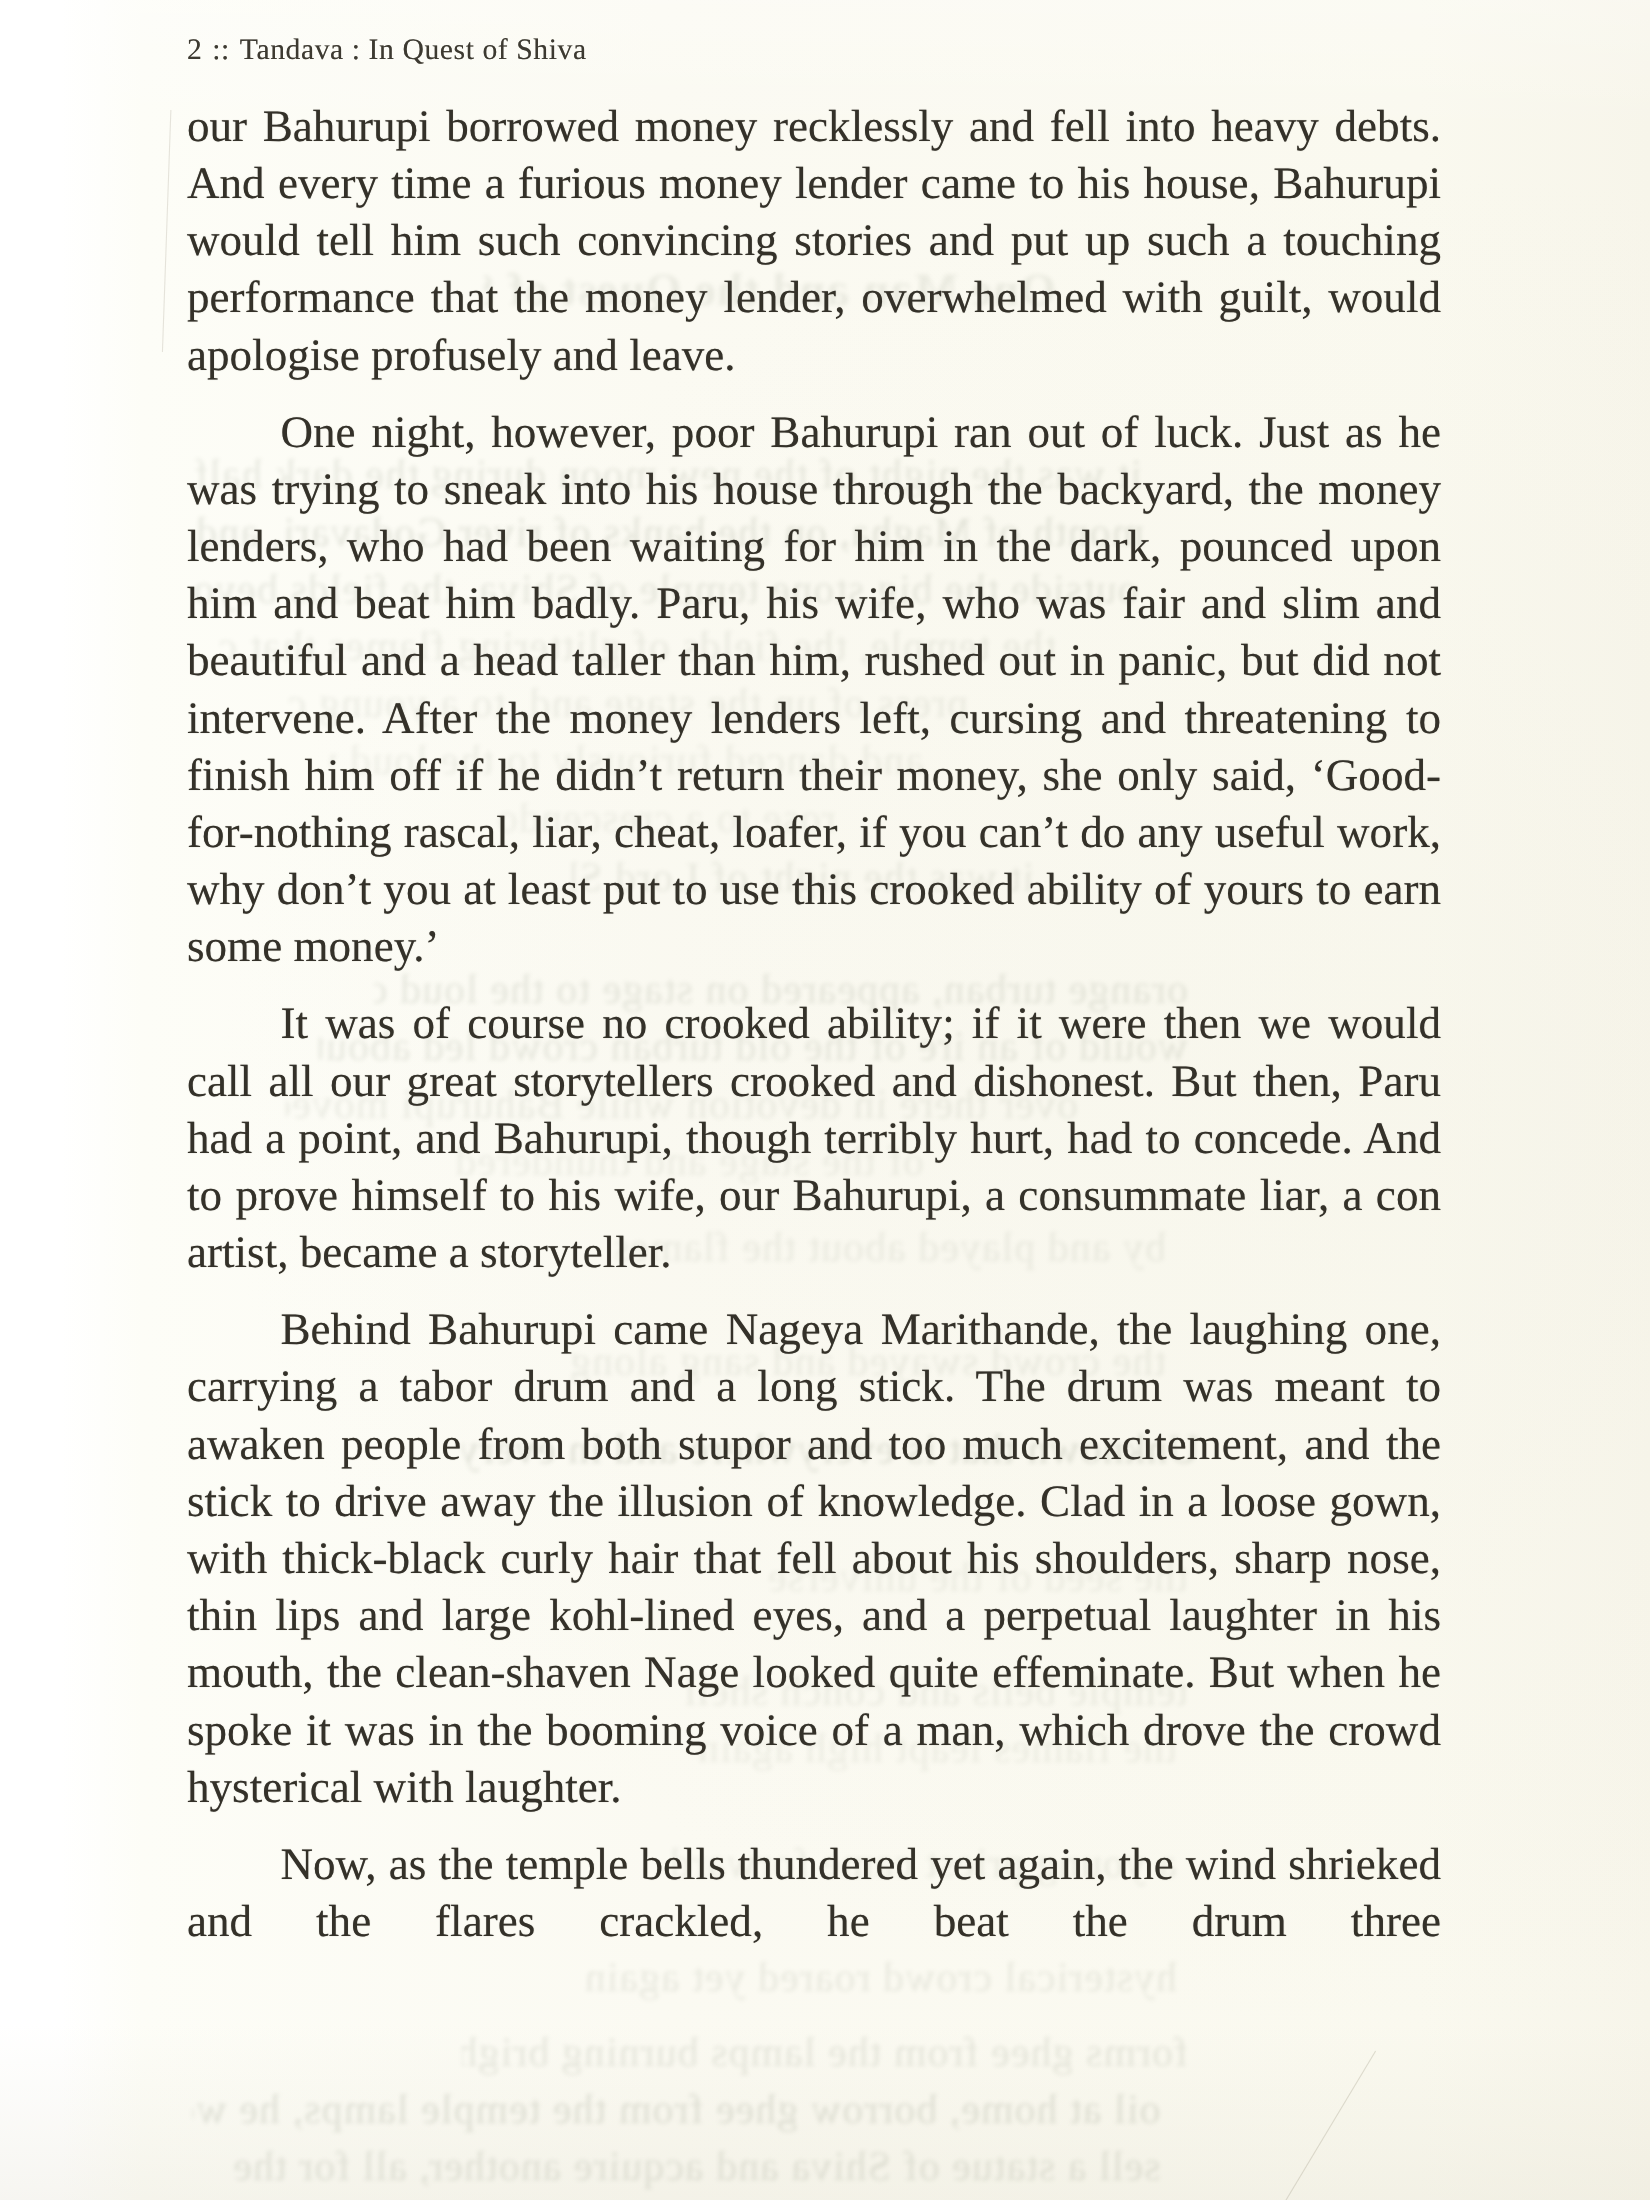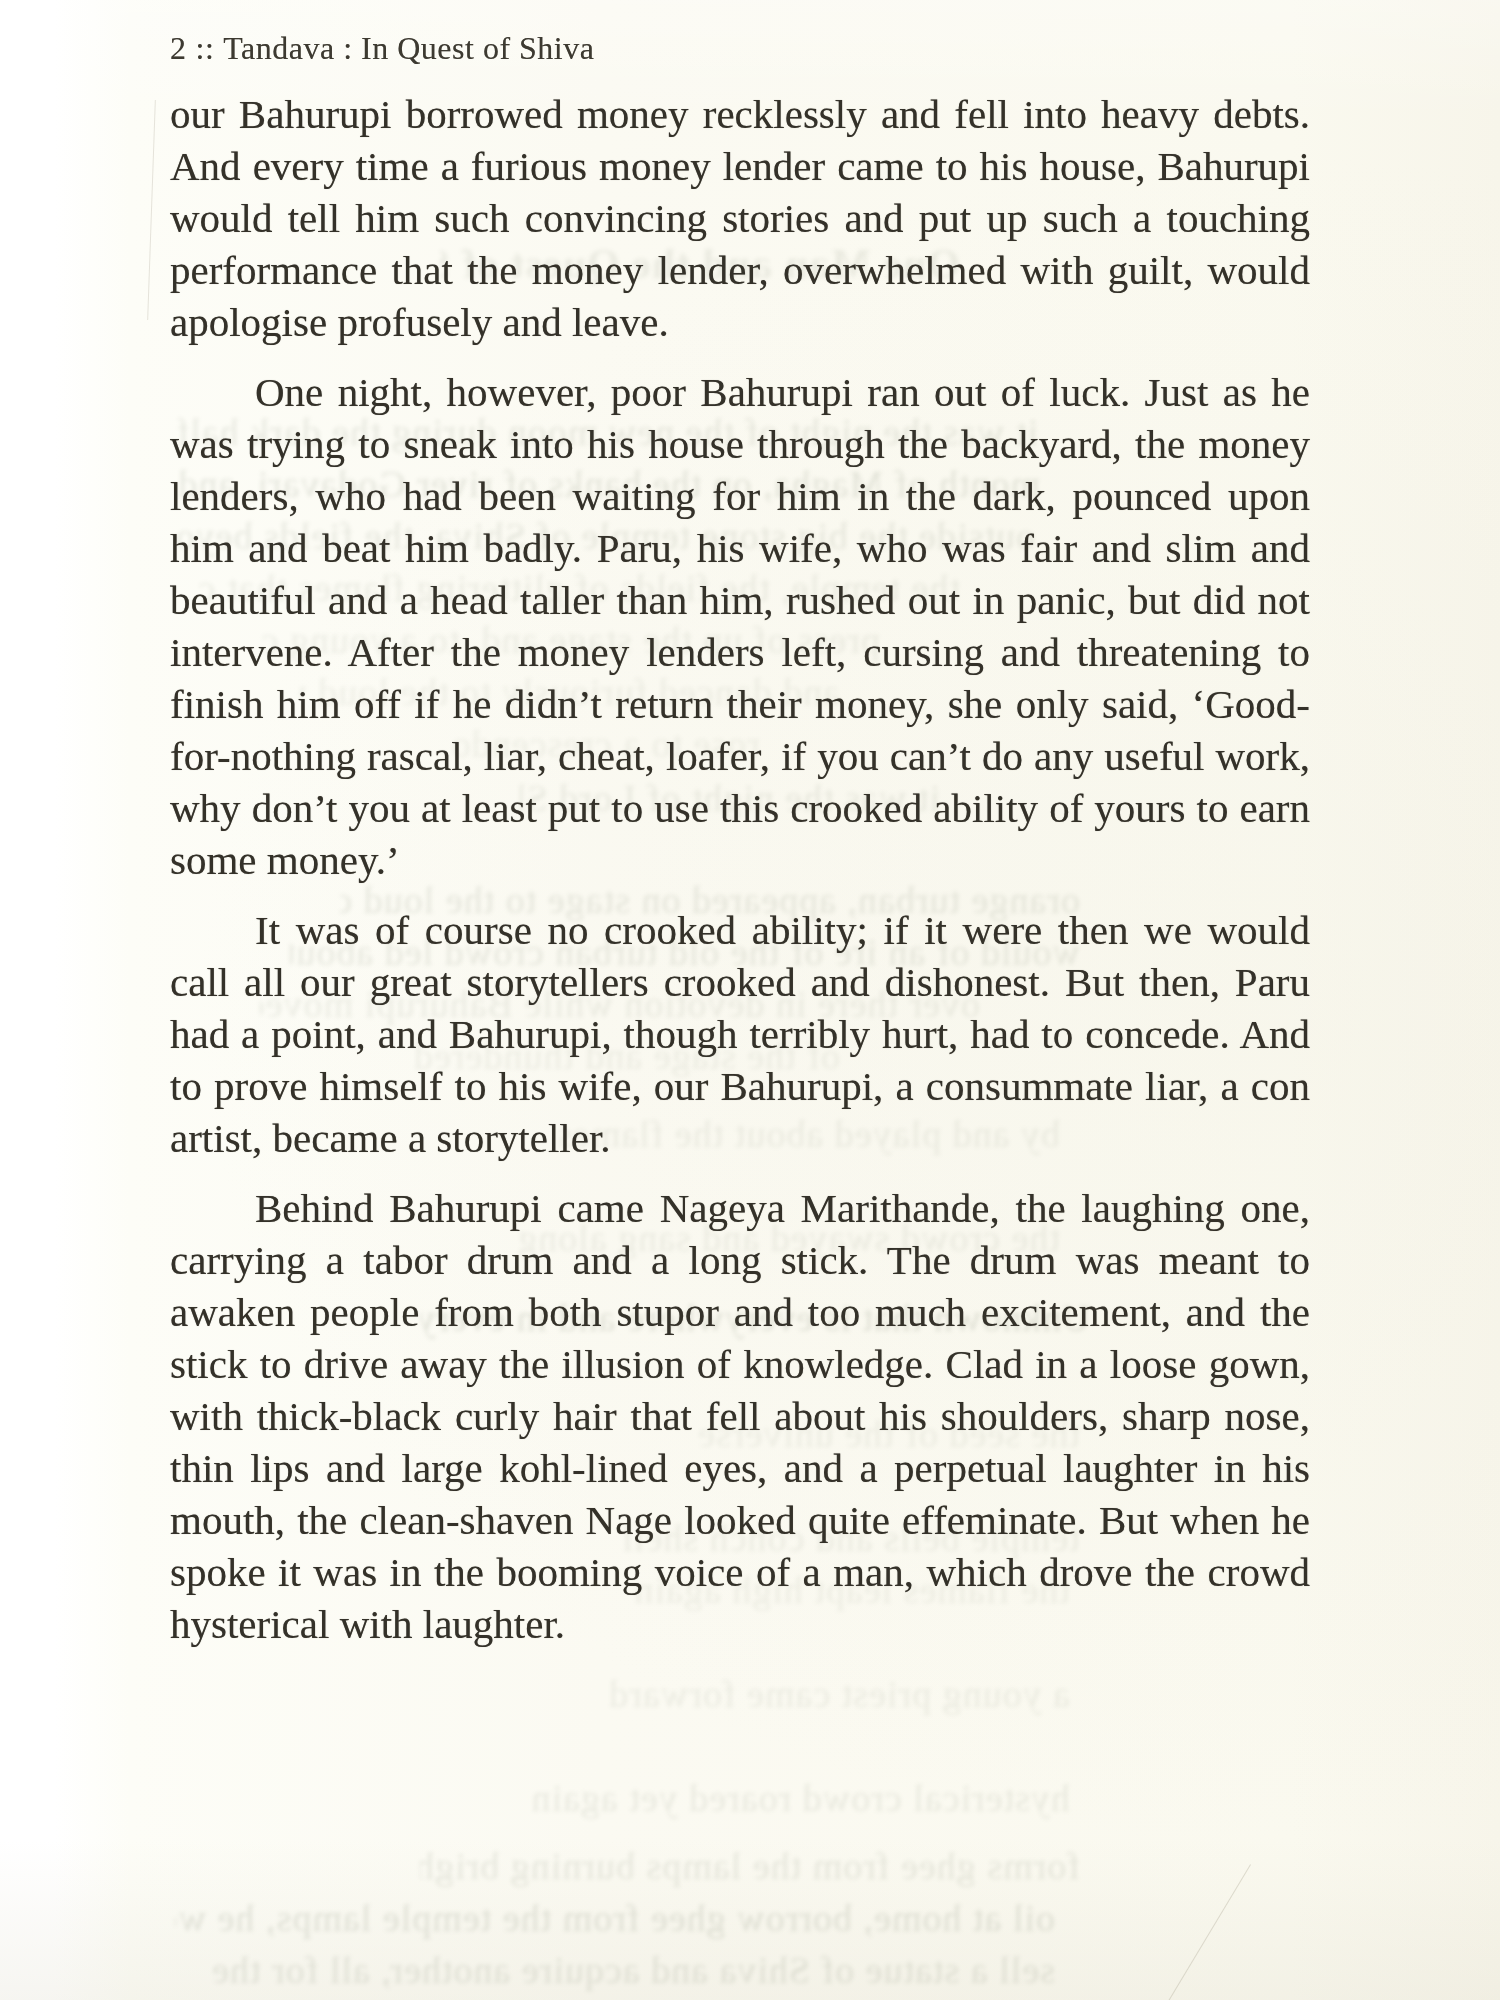--- a/index.html
+++ b/index.html
@@ -30,21 +30,21 @@
     filter:blur(2px);
     white-space:nowrap;
     overflow:hidden;
     letter-spacing:1px;
   }
   .ghost.mirrored{transform:scaleX(-1);}
   .ghost.gbold{font-weight:bold;}
   .page-header{
     position:absolute;z-index:2;
     left:170px;top:30px;
-    font-size:32px;
+    font-size:27px;
     color:#3d3a31;
     letter-spacing:0.5px;
     text-shadow:0 0 0.6px rgba(60,56,48,0.5);
   }
   .page-header span{margin-right:9px;}
   .text-column{
     position:absolute;z-index:2;
     left:170px;top:88px;
     width:1140px;
     font-size:41px;
@@ -101,18 +101,19 @@
       <div class="ghost mirrored" style="top: 1948px; left: 175px; width: 880px; font-size: 38px; opacity: 0.18;">sell a statue of Shiva and acquire another, all for the</div>
     </div>
 
   <div class="page-header"><span>2</span><span>::</span><span>Tandava : In Quest of Shiva</span></div>
 
   <div class="text-column">
       <p class="para">our Bahurupi borrowed money recklessly and fell into heavy debts. And every time a furious money lender came to his house, Bahurupi would tell him such convincing stories and put up such a touching performance that the money lender, overwhelmed with guilt, would apologise profusely and leave.</p>
       <p class="para indent">One night, however, poor Bahurupi ran out of luck. Just as he was trying to sneak into his house through the backyard, the money lenders, who had been waiting for him in the dark, pounced upon him and beat him badly. Paru, his wife, who was fair and slim and beautiful and a head taller than him, rushed out in panic, but did not intervene. After the money lenders left, cursing and threatening to finish him off if he didn’t return their money, she only said, ‘Good-for-nothing rascal, liar, cheat, loafer, if you can’t do any useful work, why don’t you at least put to use this crooked ability of yours to earn some money.’</p>
       <p class="para indent">It was of course no crooked ability; if it were then we would call all our great storytellers crooked and dishonest. But then, Paru had a point, and Bahurupi, though terribly hurt, had to concede. And to prove himself to his wife, our Bahurupi, a consummate liar, a con artist, became a storyteller.</p>
       <p class="para indent">Behind Bahurupi came Nageya Marithande, the laughing one, carrying a tabor drum and a long stick. The drum was meant to awaken people from both stupor and too much excitement, and the stick to drive away the illusion of knowledge. Clad in a loose gown, with thick-black curly hair that fell about his shoulders, sharp nose, thin lips and large kohl-lined eyes, and a perpetual laughter in his mouth, the clean-shaven Nage looked quite effeminate. But when he spoke it was in the booming voice of a man, which drove the crowd hysterical with laughter.</p>
+      <p class="para indent justify-last">Now, as the temple bells thundered yet again, the wind shrieked and the flares crackled, he beat the drum three</p>
     </div>
 
   <div class="scratch s1"></div>
   <div class="crease"></div>
 
 </div>
 
 </body></html>

